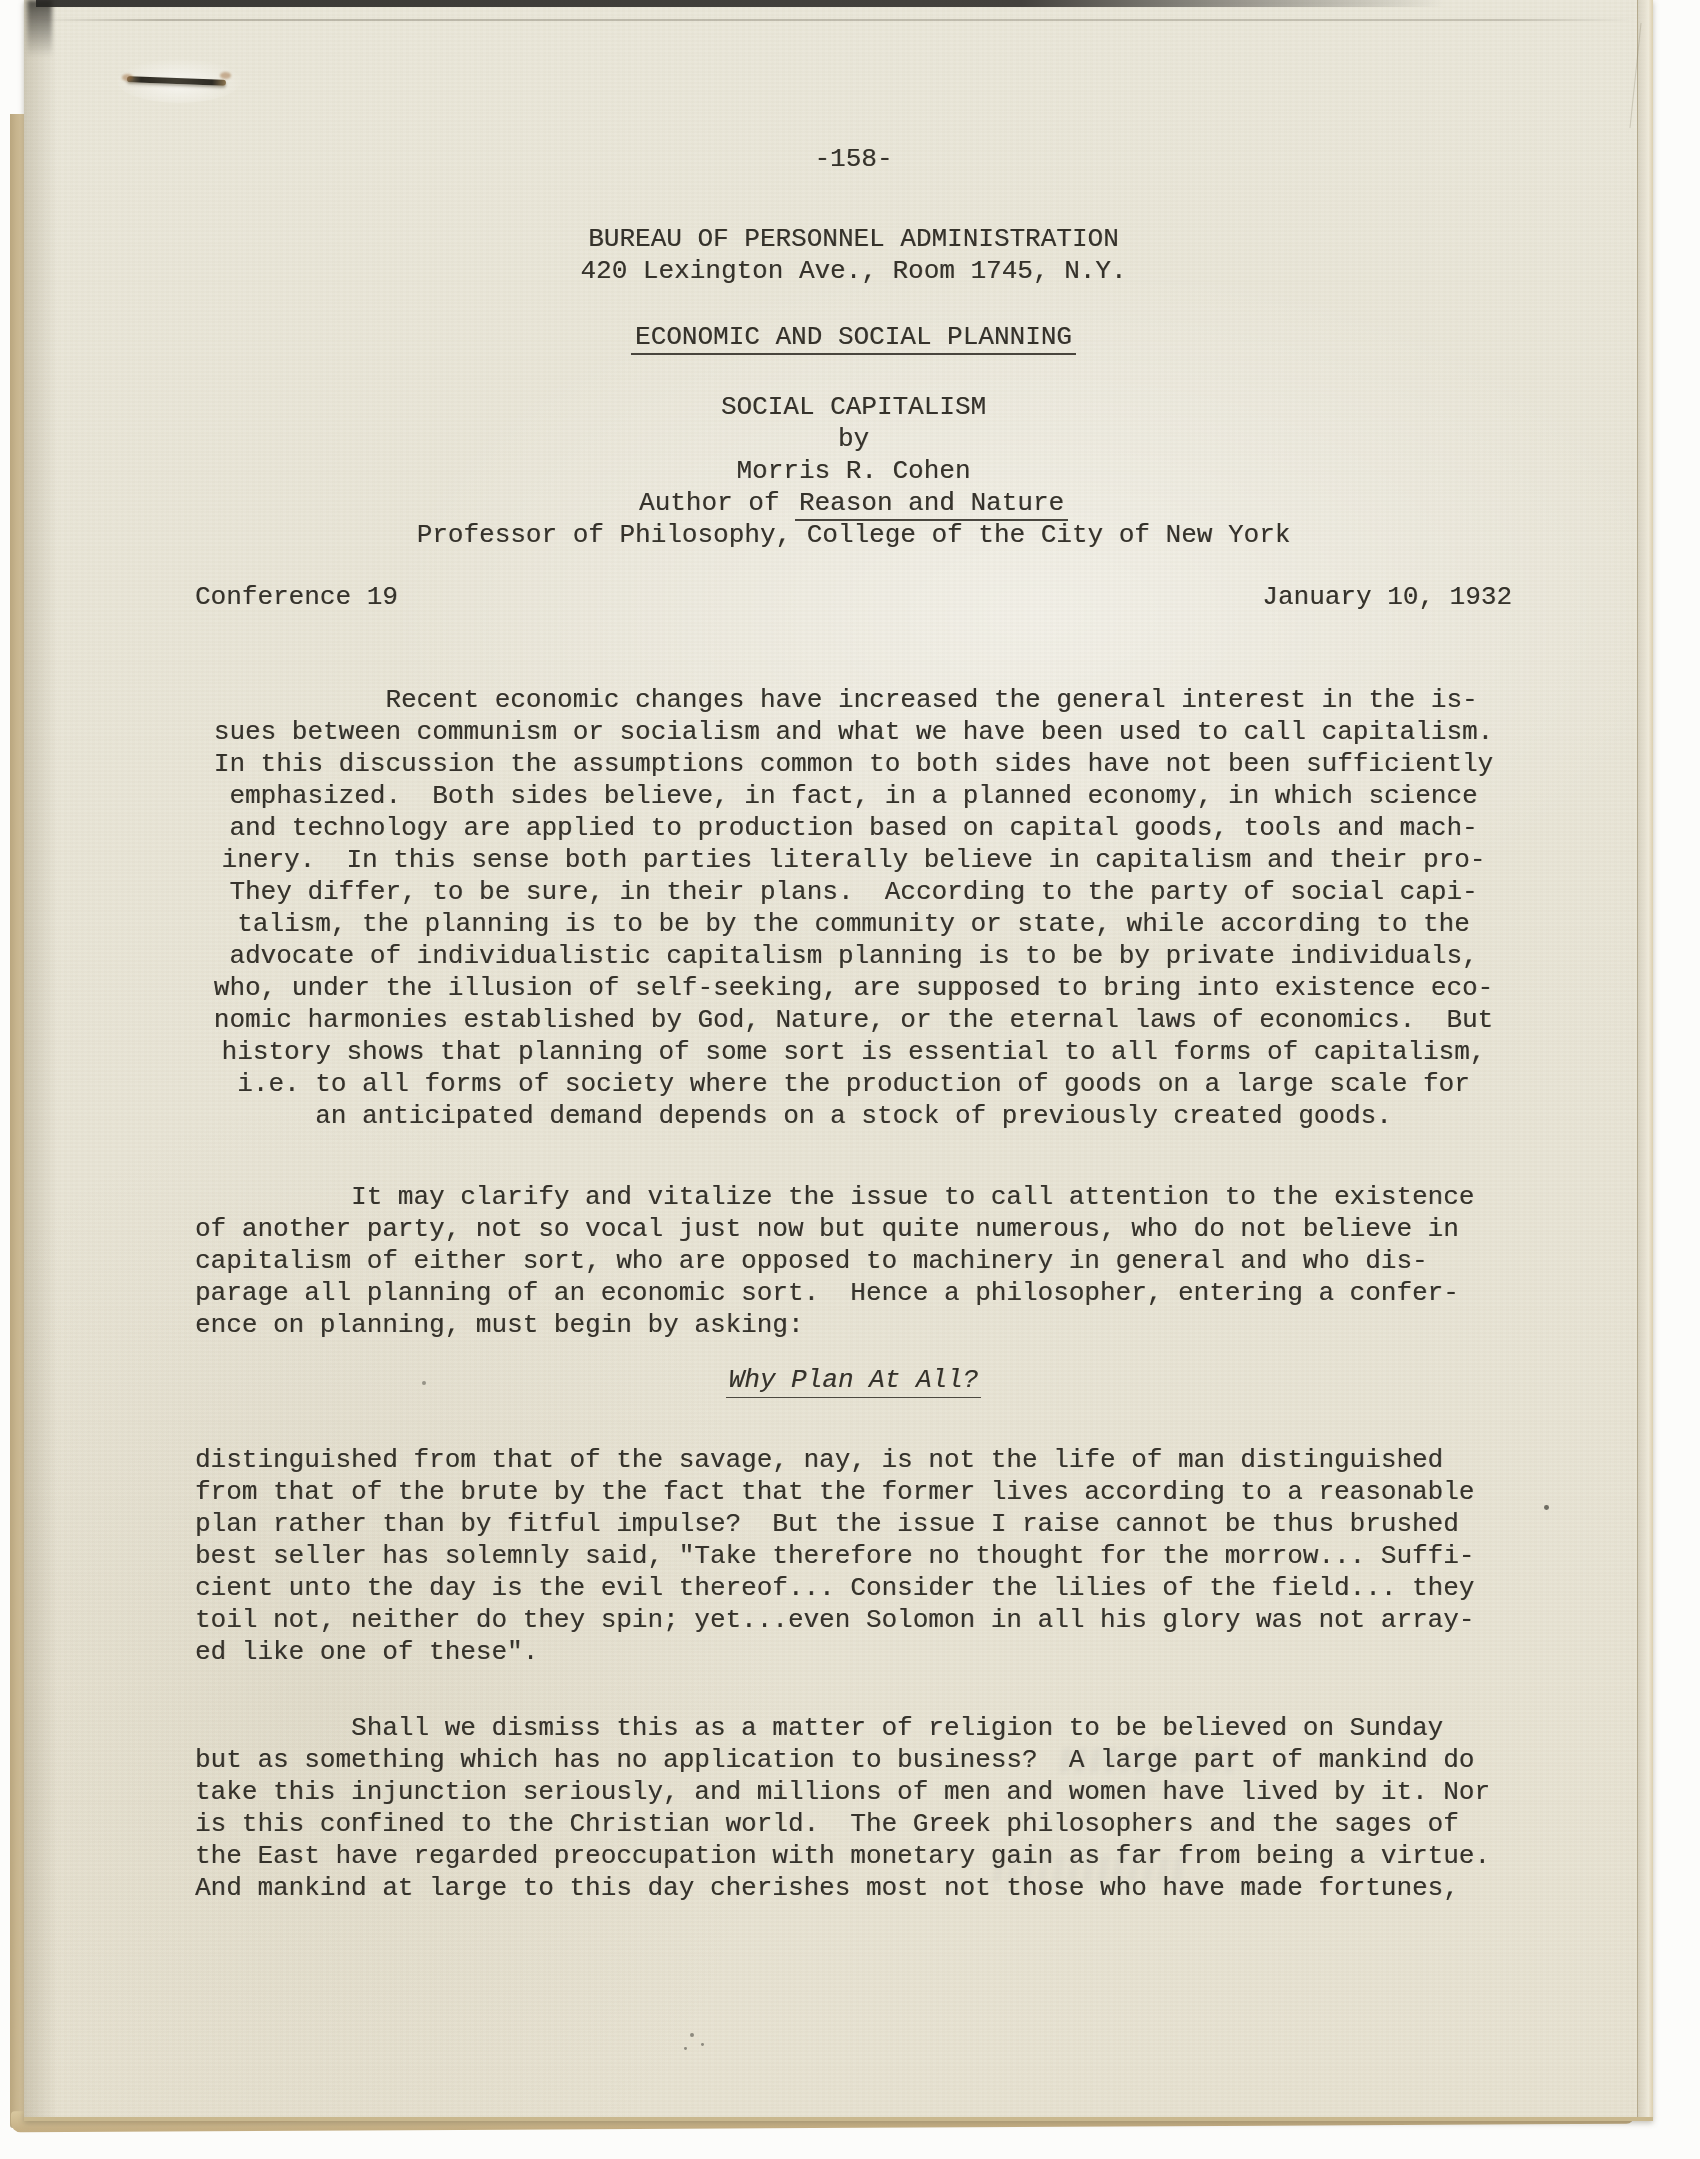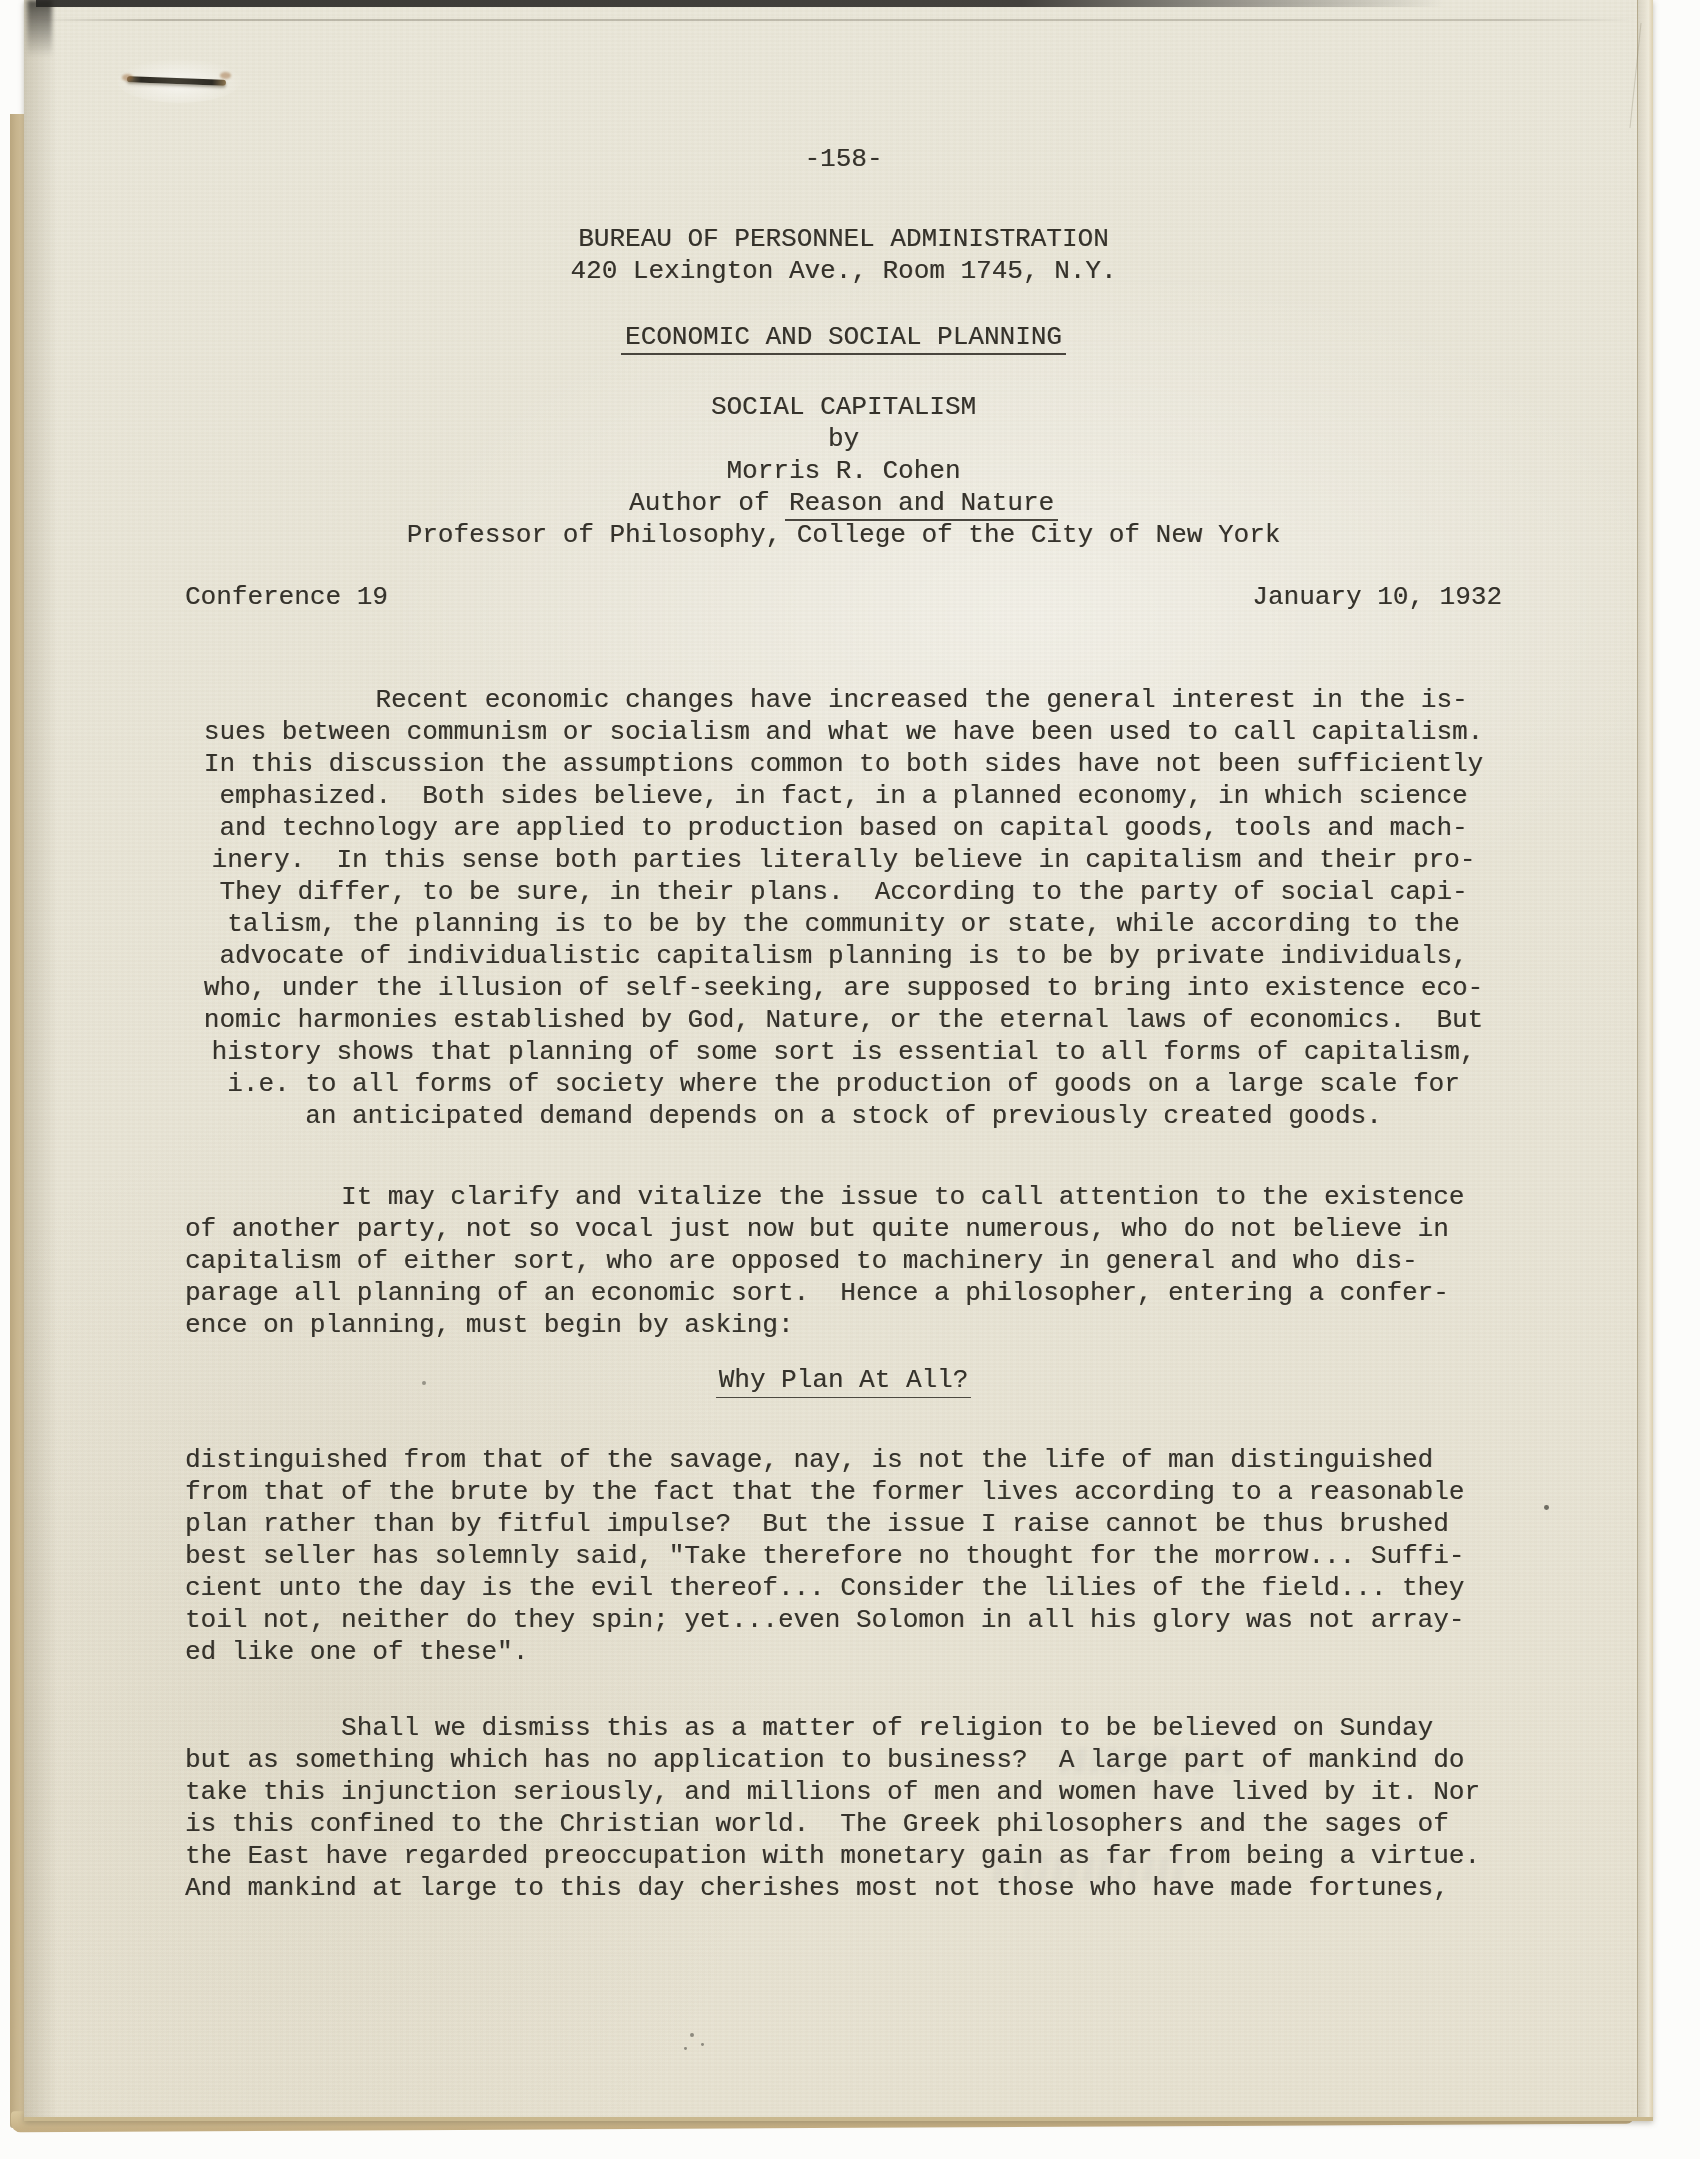--- a/index.html
+++ b/index.html
@@ -94,36 +94,36 @@
   .smudge.s2{left:970px;top:1855px;width:190px;height:27px;opacity:.09;}
   .smudge.s3{left:1108px;top:1780px;width:90px;height:17px;opacity:.07;}
   .speck{position:absolute;border-radius:50%;background:rgba(70,68,60,.55);}
   .speck.a{left:666px;top:2033px;width:3.8px;height:3.8px;}
   .speck.b{left:677px;top:2043px;width:2.9px;height:2.9px;}
   .speck.c{left:660px;top:2047px;width:2.9px;height:2.9px;}
   .speck.d{left:1520px;top:1505px;width:4.8px;height:4.8px;background:rgba(60,58,50,.7);}
   .speck.e{left:398px;top:1381px;width:3.8px;height:3.8px;background:rgba(60,58,50,.45);}
   
   .content{
-    position:absolute;left:161px;top:0;width:1317px;
+    position:absolute;left:171px;top:0;width:1317px;
     color:#35322b;font-size:26px;line-height:32px;
     text-shadow:0.4px 0.4px 0.6px rgba(52,49,43,.45);
   }
   .tline{white-space:pre;}
   .pagenum{margin-top:143px;text-align:center;}
   .org{margin-top:48px;text-align:center;}
   .series{margin-top:34px;text-align:center;}
   .titleblock{margin-top:38px;text-align:center;}
   .u2{border-bottom:2.9px solid rgba(50,47,40,.88);padding:0 3.8px 1px 3.8px;}
   .u1{border-bottom:1.9px solid rgba(50,47,40,.85);padding:0 2.9px 1.9px 2.9px;}
   .meta-row{margin-top:30px;display:flex;justify-content:space-between;gap:36px;}
   .para{text-align:left;}
   .p1{margin-top:71px;text-align:center;}
   .p2{margin-top:49px;}
-  .heading{margin-top:23px;text-align:center;}
+  .heading{margin-top:23px;text-align:center;font-style:italic;}
   .p3{margin-top:48px;}
   .p4{margin-top:44px;}
 </style>
 </head>
 <body>
 
 <div class="under-stack-left"></div>
 <div class="under-stack-bottom"></div>
 <div class="under-curl"></div>
 

